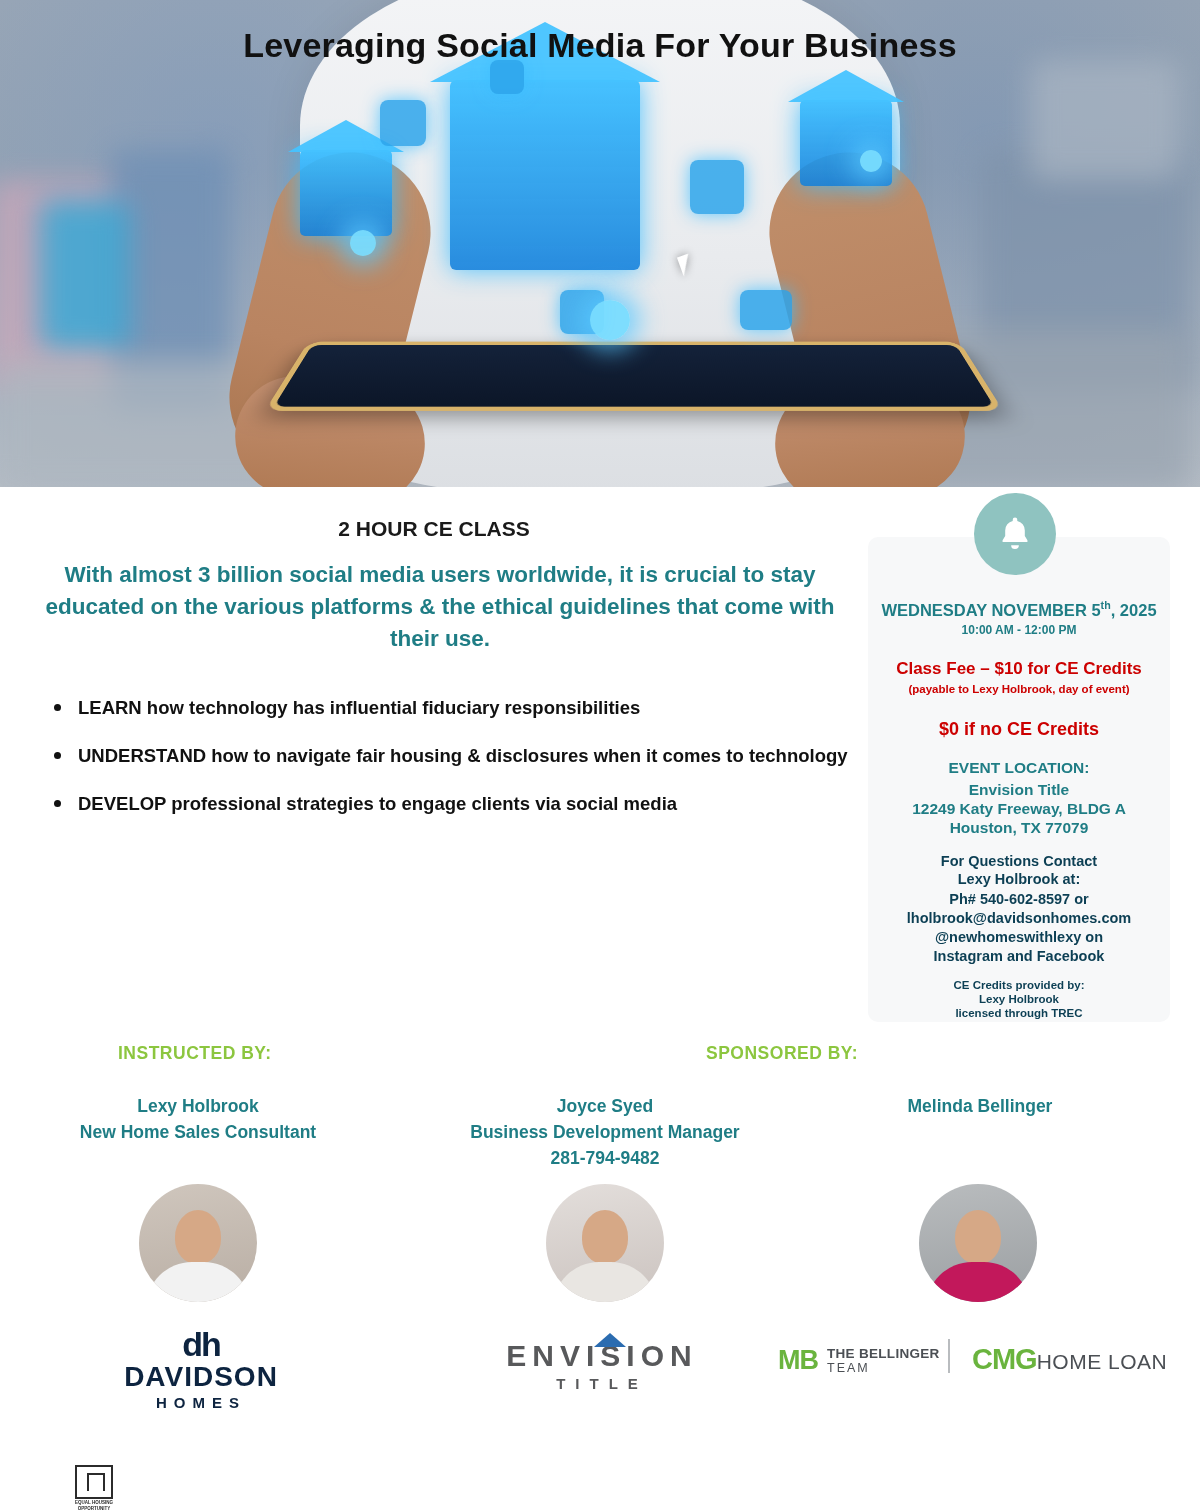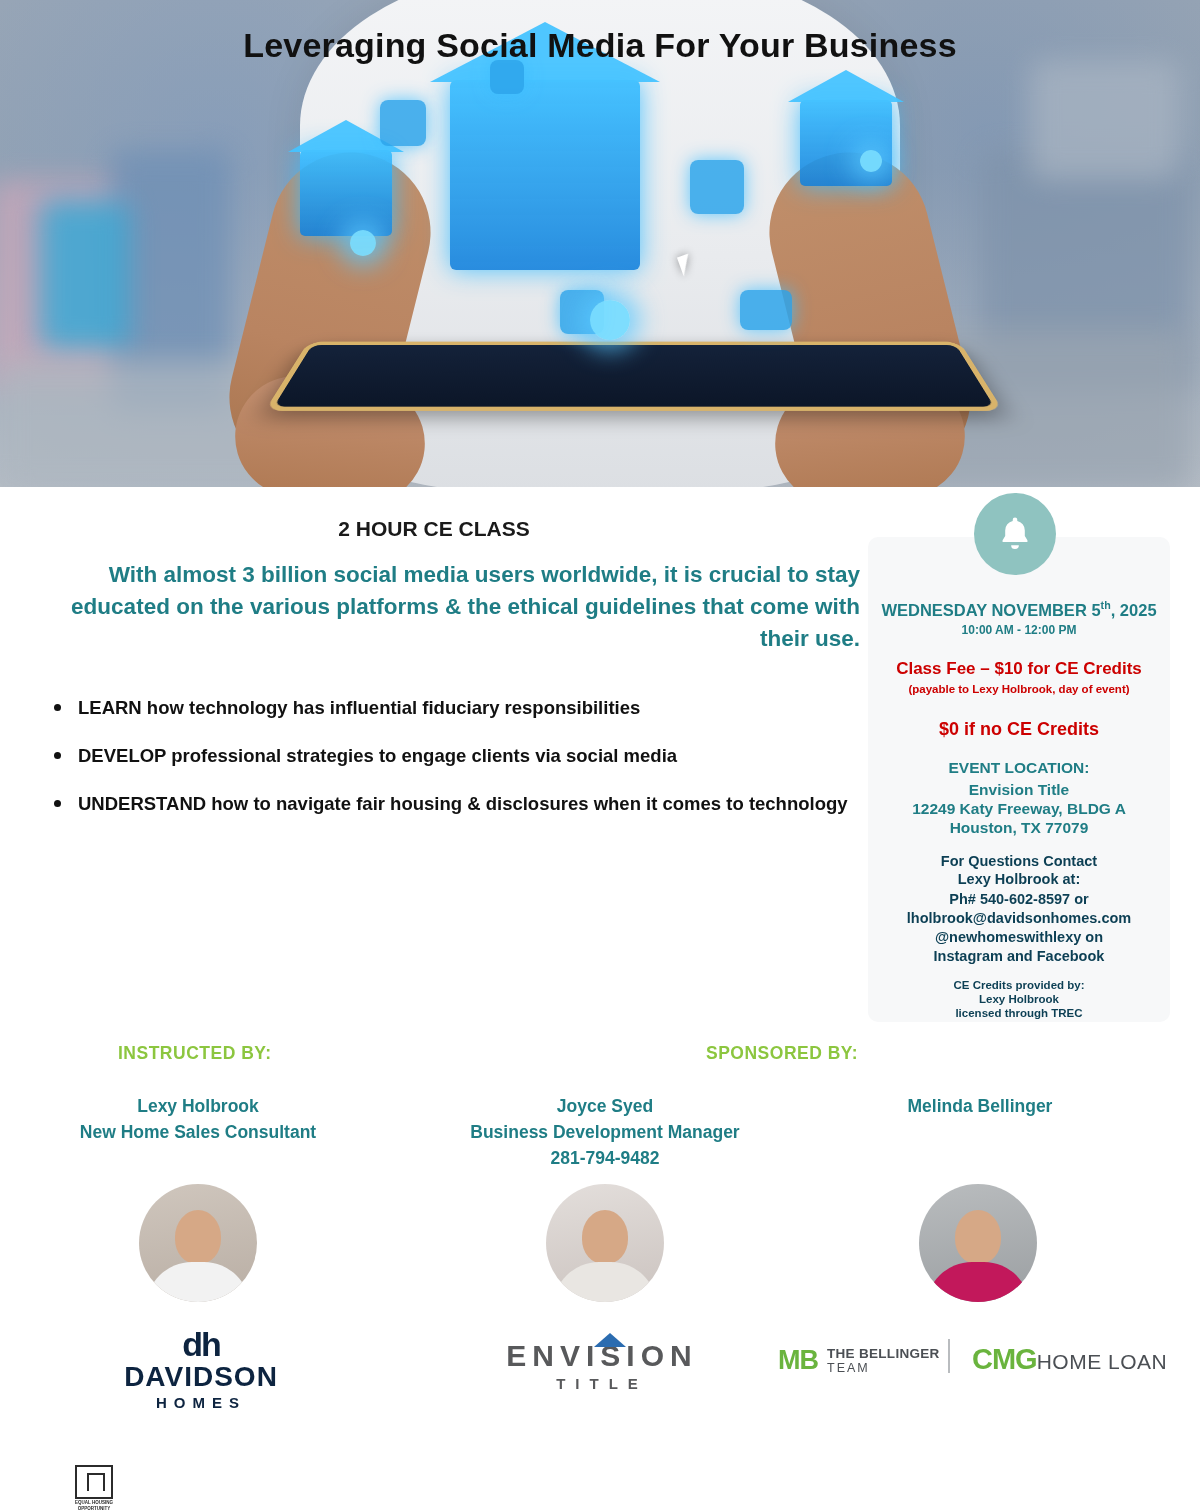--- a/index.html
+++ b/index.html
@@ -190,21 +190,21 @@
     font-size: 21px;
     font-weight: bold;
     color: #1a1a1a;
   }
 
   .lede {
     position: absolute;
     left: 20px;
     top: 72px;
     width: 840px;
-    text-align: right;
+    text-align: center;
     font-size: 22.5px;
     line-height: 32px;
     font-weight: bold;
     color: #1f7d85;
   }
 
   .bullets {
     position: absolute;
     left: 28px;
     top: 208px;
@@ -533,22 +533,22 @@
 </div>
 
 <div class="content">
 
   <div class="ce-class-line">2 HOUR CE CLASS</div>
 
   <div class="lede">With almost 3 billion social media users worldwide, it is crucial to stay educated on the various platforms &amp; the ethical guidelines that come with their use.</div>
 
   <ul class="bullets">
     <li>LEARN how technology has influential fiduciary responsibilities</li>
+    <li>UNDERSTAND how to navigate fair housing &amp; disclosures when it comes to technology</li>
     <li>DEVELOP professional strategies to engage clients via social media</li>
-    <li>UNDERSTAND how to navigate fair housing &amp; disclosures when it comes to technology</li>
   </ul>
 
   <div class="info-card"></div>
   <div class="bell-badge">
     <svg width="42" height="42" viewBox="0 0 24 24" aria-hidden="true">
       <path d="M12 2.5a1.3 1.3 0 0 1 1.3 1.3v.7a5.6 5.6 0 0 1 4.3 5.45v3.2l1.5 2.4v1.05H4.9v-1.05l1.5-2.4v-3.2A5.6 5.6 0 0 1 10.7 4.5v-.7A1.3 1.3 0 0 1 12 2.5z" fill="#ffffff"></path>
       <path d="M9.8 18.4h4.4a2.2 2.2 0 0 1-4.4 0z" fill="#ffffff"></path>
     </svg>
   </div>
 

